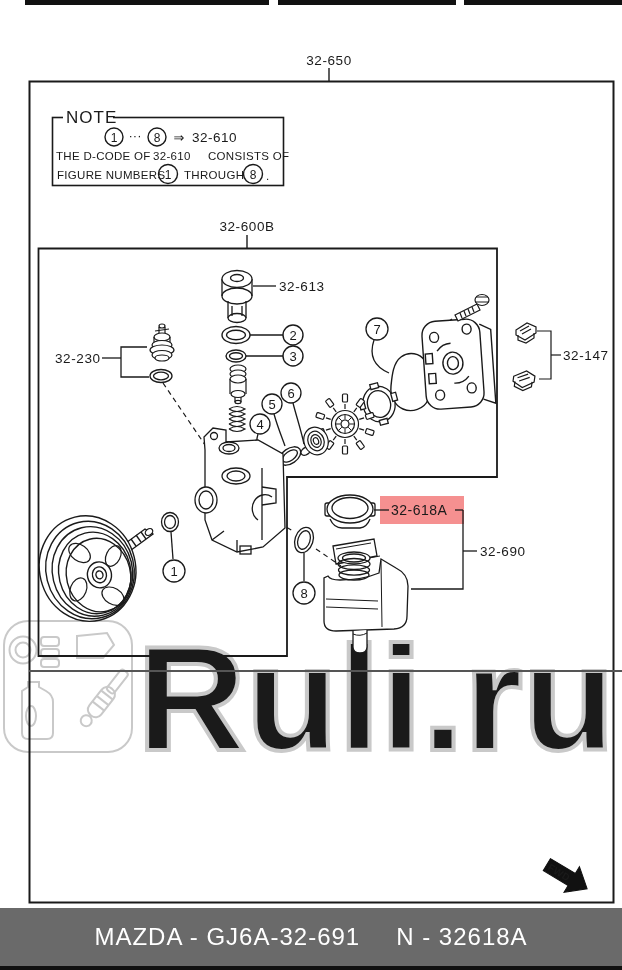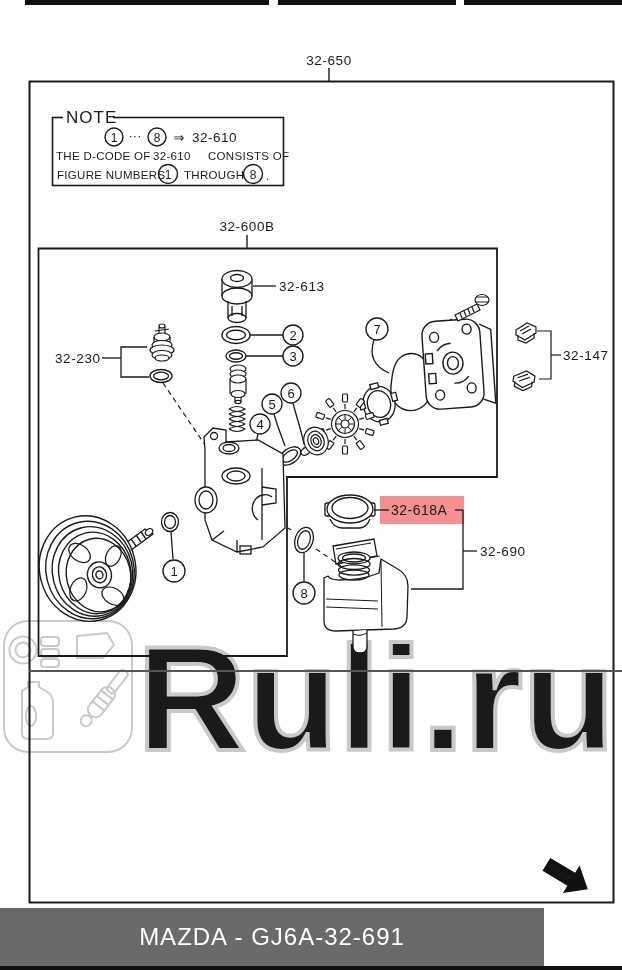--- a/index.html
+++ b/index.html
@@ -3,21 +3,21 @@
 <meta charset="utf-8">
 <style>
   html,body{margin:0;padding:0;background:#fff;}
   .canvas{position:relative;width:622px;height:970px;background:#ffffff;overflow:hidden;
           font-family:"Liberation Sans",sans-serif;}
   svg{position:absolute;left:0;top:0;}
   svg text{font-family:"Liberation Sans",sans-serif;fill:#1a1a1a;}
   .lbl{font-size:13.5px;letter-spacing:.6px;}
   .callout{font-size:13px;}
   .note-small{font-size:11.5px;letter-spacing:.3px;}
-  .footer-bar{position:absolute;left:0;top:908px;width:544px;height:58px;background:#6a6a6a;
+  .footer-bar{position:absolute;left:0;top:908px;width:622px;height:58px;background:#6a6a6a;
               display:flex;align-items:center;justify-content:center;gap:36px;}
   .footer-bar span{color:#ffffff;font-size:24px;letter-spacing:1px;}
   .footer-strip{position:absolute;left:0;top:966px;width:622px;height:4px;background:#111;}
   .topbar{position:absolute;left:25px;top:0;width:597px;height:5px;background:#111;}
   .topbar-gap{position:absolute;top:0;height:5px;background:#fff;}
 </style>
 </head>
 <body>
 
 <div class="canvas">
@@ -389,15 +389,16 @@
     <line x1="29" y1="671" x2="622" y2="671" stroke="#555" stroke-width="2"></line>
 
     <g transform="translate(552,856) rotate(31)">
       <path d="M0,3 L29,3 L29,-5 L47,10 L29,25 L29,17 L0,17 Z" fill="#111" stroke="#111"></path>
       <text x="2.5" y="14" font-size="10" font-weight="bold" fill="#ffffff" letter-spacing=".5">FWD</text>
     </g>
   </svg>
 
   <div class="footer-bar">
     <span>MAZDA - GJ6A-32-691</span>
+    <span>N - 32618A</span>
   </div>
   <div class="footer-strip"></div>
 </div>
 
 </body></html>

